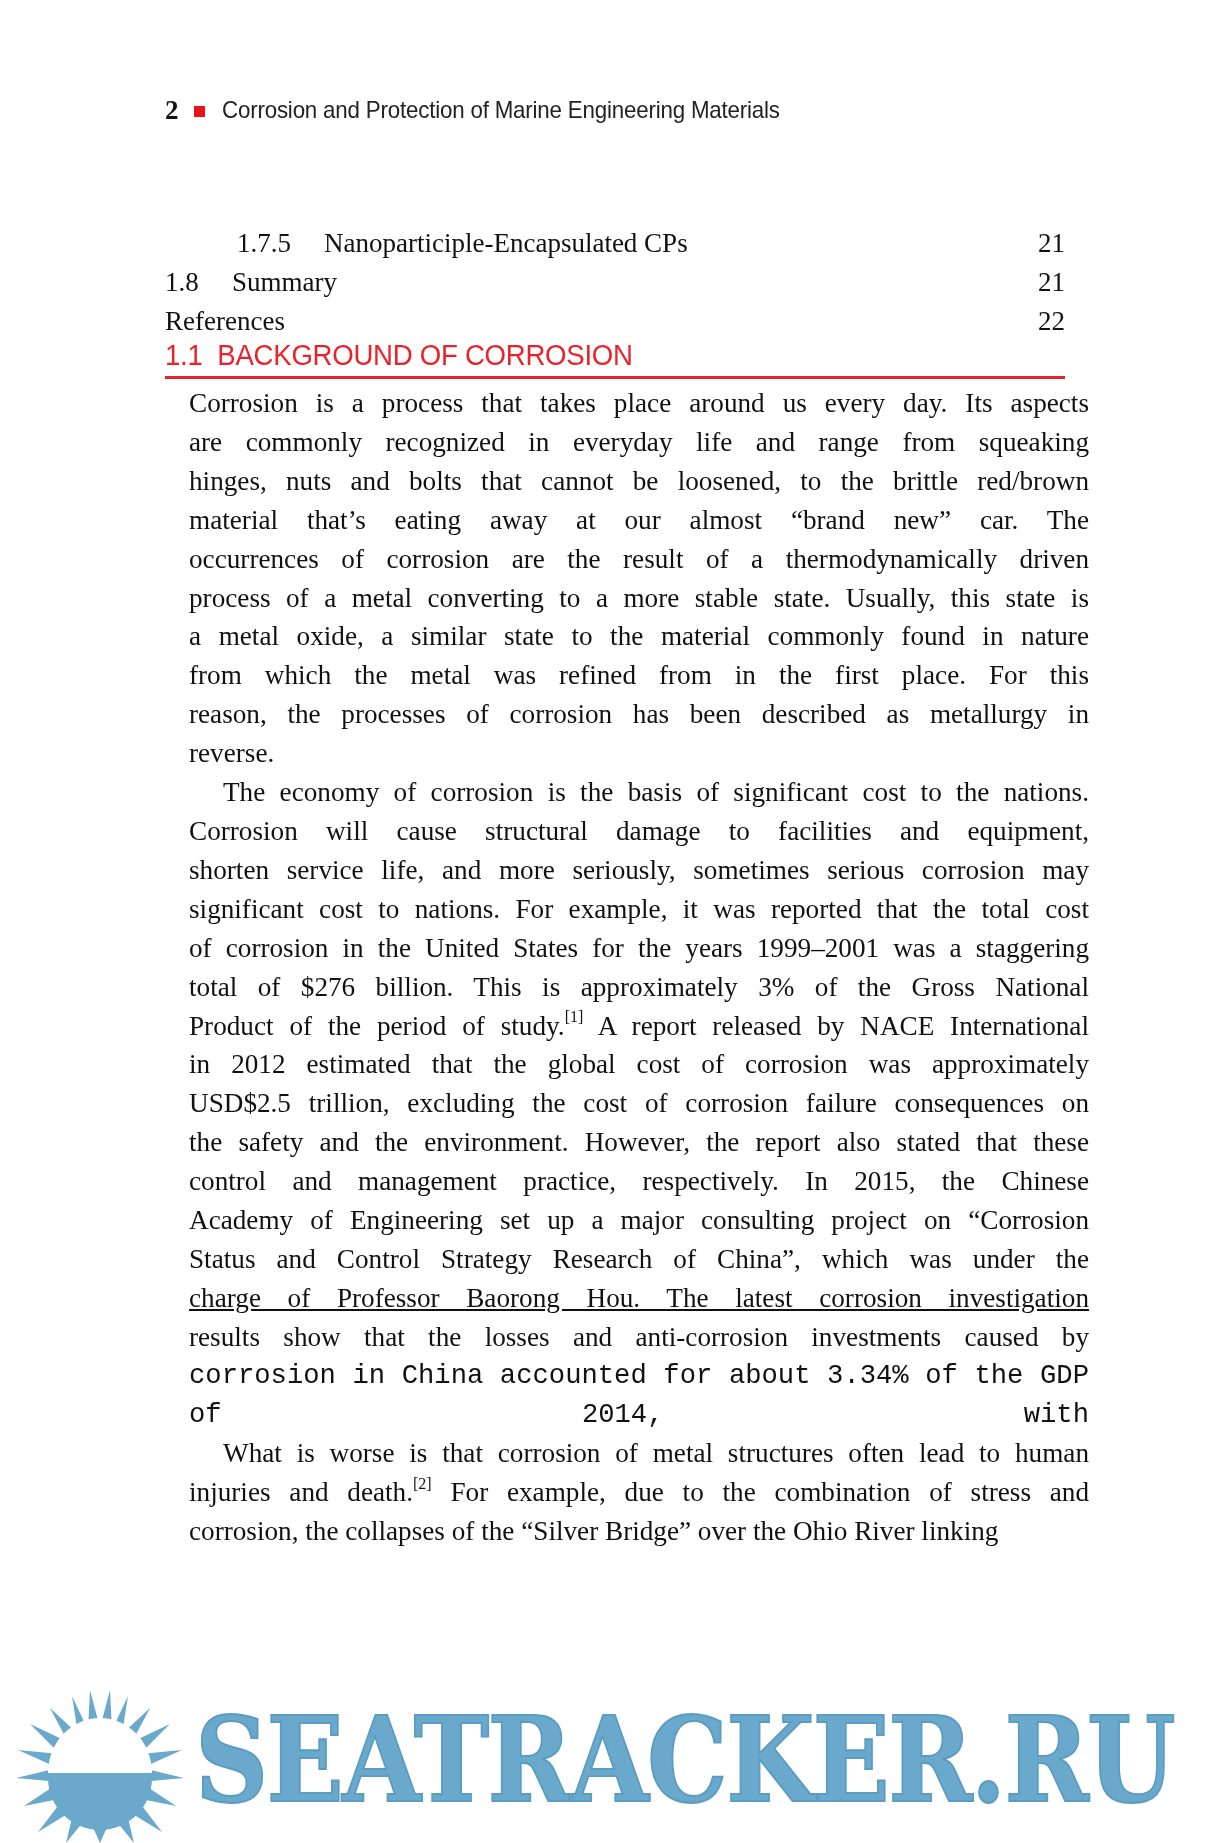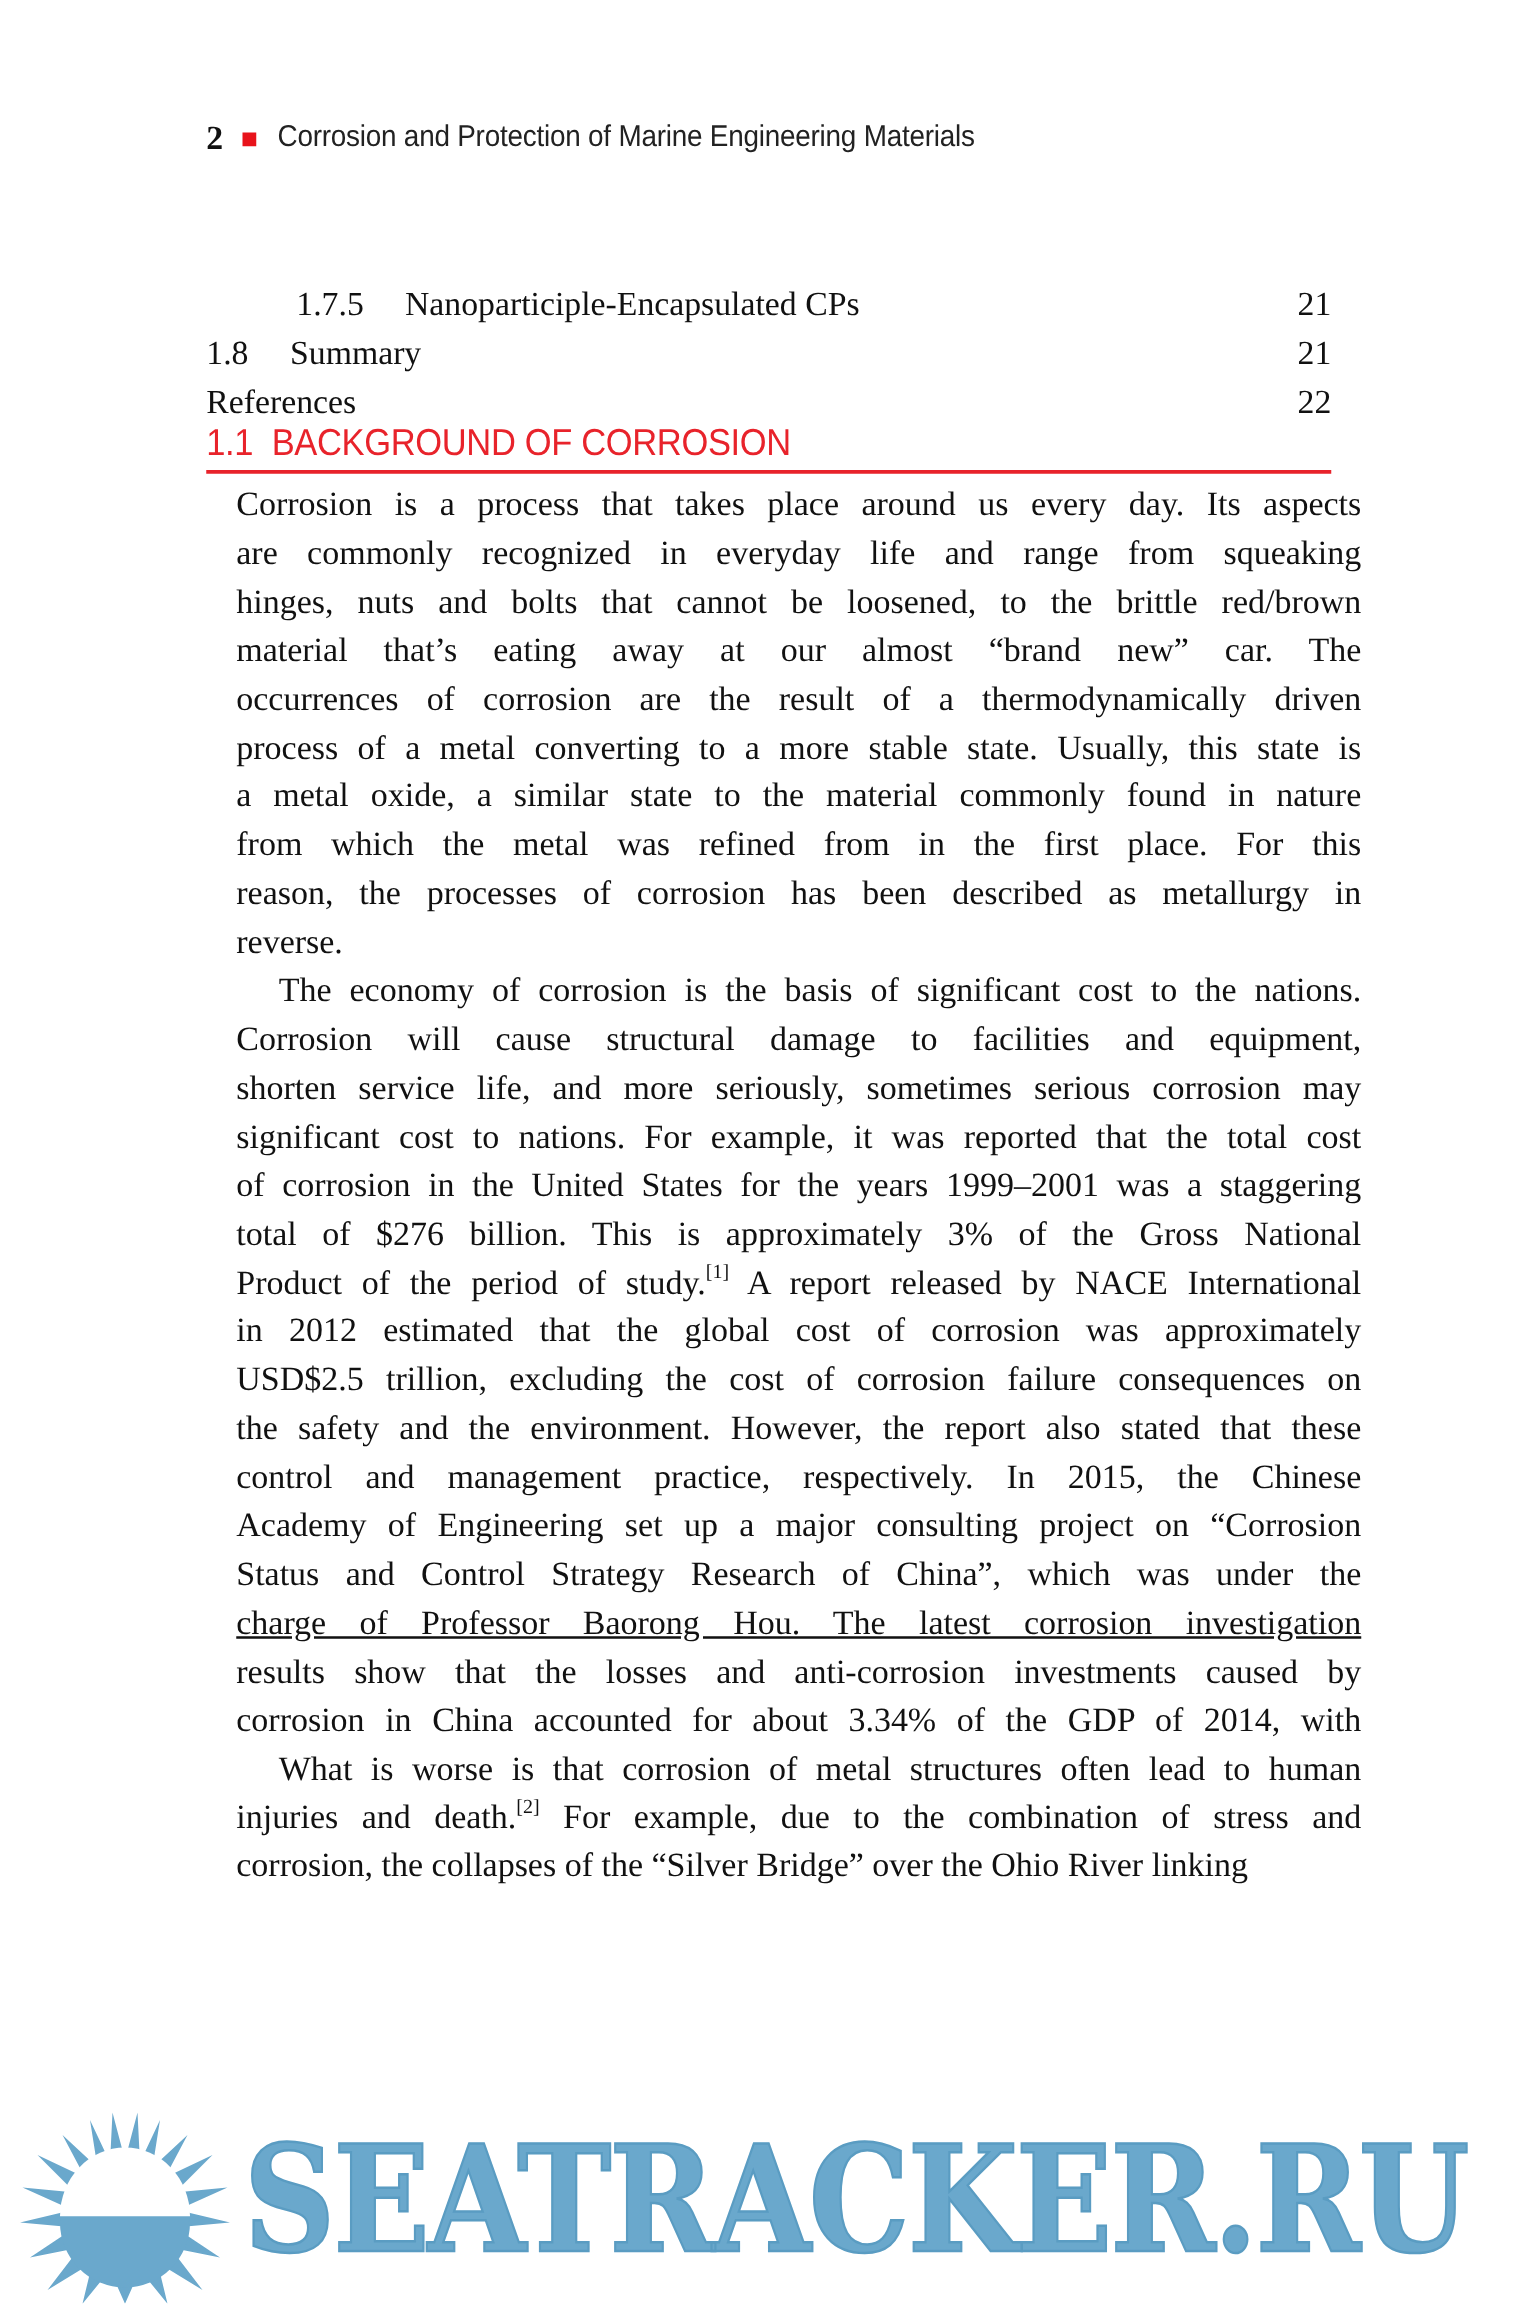--- a/index.html
+++ b/index.html
@@ -95,21 +95,21 @@
         <span class="line" style="white-space: normal;">total of $276 billion. This is approximately 3% of the Gross National</span>
         <span class="line" style="white-space: normal;">Product of the period of study.<sup>[1]</sup> A report released by NACE International</span>
         <span class="line" style="white-space: normal;">in 2012 estimated that the global cost of corrosion was approximately</span>
         <span class="line" style="white-space: normal;">USD$2.5 trillion, excluding the cost of corrosion failure consequences on</span>
         <span class="line" style="white-space: normal;">the safety and the environment. However, the report also stated that these</span>
         <span class="line" style="white-space: normal;">control and management practice, respectively. In 2015, the Chinese</span>
         <span class="line" style="white-space: normal;">Academy of Engineering set up a major consulting project on “Corrosion</span>
         <span class="line" style="white-space: normal;">Status and Control Strategy Research of China”, which was under the</span>
         <span class="line" style="white-space: normal; text-decoration: underline;">charge of Professor Baorong Hou. The latest corrosion investigation</span>
         <span class="line" style="white-space: normal;">results show that the losses and anti-corrosion investments caused by</span>
-        <span class="line" style="white-space: normal;">corrosion in China accounted for about 3.34% of the GDP of 2014, with</span>
+        <span class="line" style="white-space: normal; font-family: Liberation Mono, monospace;">corrosion in China accounted for about 3.34% of the GDP of 2014, with</span>
       </p>
       <p class="indent">
         <span class="line first" style="white-space: normal;">What is worse is that corrosion of metal structures often lead to human</span>
         <span class="line" style="white-space: normal;">injuries and death.<sup>[2]</sup> For example, due to the combination of stress and</span>
         <span class="line last" style="white-space: normal;">corrosion, the collapses of the “Silver Bridge” over the Ohio River linking</span>
       </p>
     </div>
 
   <div class="watermark">
     <svg width="200" height="153" viewBox="0 0 200 153" style="position:absolute;left:0;top:0;">

